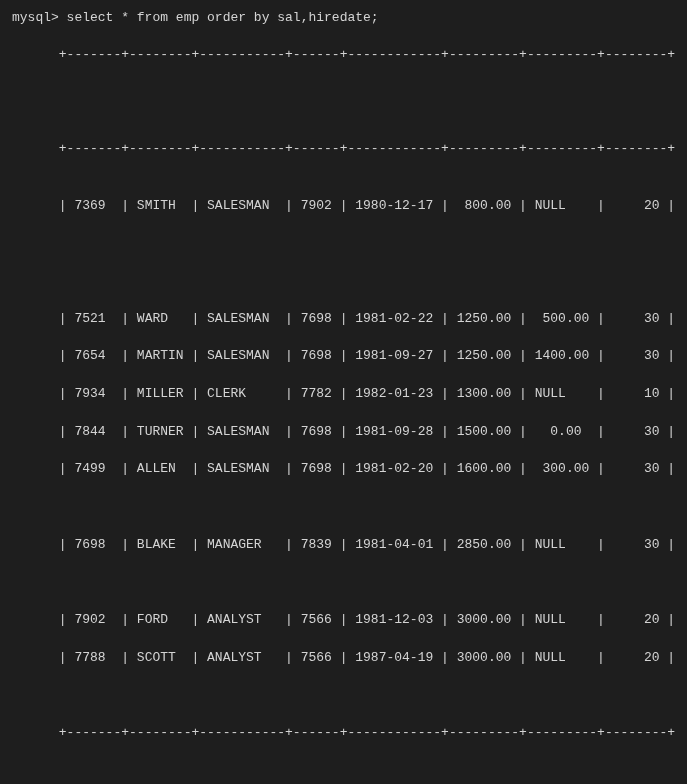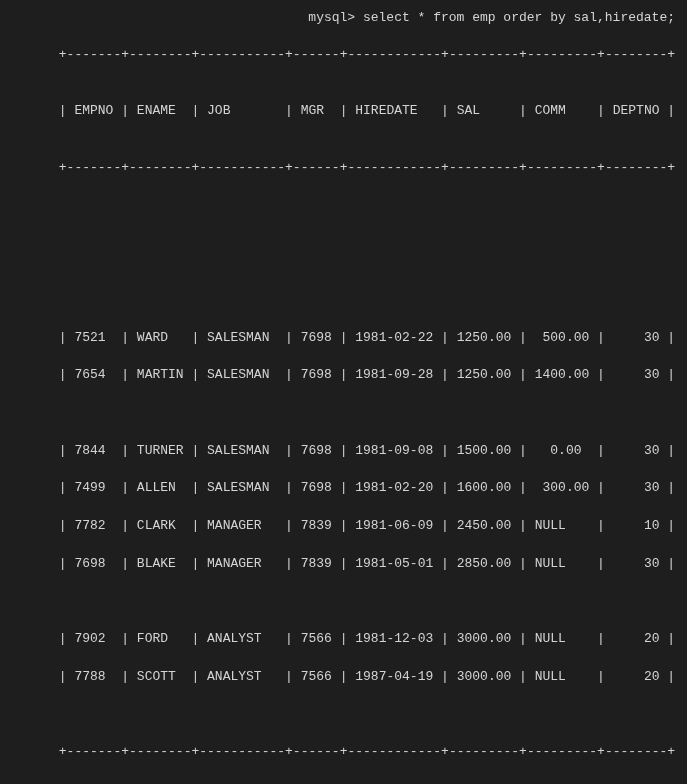--- a/index.html
+++ b/index.html
@@ -8,21 +8,20 @@
       color: #d4d4d4;
       font-family: 'Courier New', Courier, monospace;
       font-size: 13px;
       padding: 10px 12px;
       width: 687px;
       min-height: 784px;
     }
     .terminal {
       background: #1e1e1e;
       color: #d4d4d4;
-      text-align: right;
     }
     .prompt {
       color: #d4d4d4;
       white-space: pre;
       margin-bottom: 2px;
     }
     .table-container {
       white-space: pre;
       font-family: 'Courier New', Courier, monospace;
       font-size: 13px;
@@ -36,34 +35,33 @@
 </head>
 <body>
 
 <div class="terminal">
 
   <div class="section">
     <div class="prompt">mysql&gt; select * from emp order by sal,hiredate;</div>
     <div class="table-container">
       <span>+-------+--------+-----------+------+------------+---------+---------+--------+</span>
       <br>
-      <span>| EMPNO | ENAME  | JOB       | MGR  | HIREDATE   | SAL     | COMM    | DEPTNO |</span>
       <br>
       <span>+-------+--------+-----------+------+------------+---------+---------+--------+</span>
       <br>
-      <br>
+      <span>| 7369  | SMITH  | SALESMAN  | 7902 | 1980-12-17 |  800.00 | NULL    |     20 |</span><br>
       <br>
       <br>
       <span>| 7521  | WARD   | SALESMAN  | 7698 | 1981-02-22 | 1250.00 |  500.00 |     30 |</span><br>
-      <span>| 7654  | MARTIN | SALESMAN  | 7698 | 1981-09-28 | 1250.00 | 1400.00 |     30 |</span><br>
+      <span>| 7654  | MARTIN | SALESMAN  | 7698 | 1981-09-27 | 1250.00 | 1400.00 |     30 |</span><br>
+      <span>| 7934  | MILLER | CLERK     | 7782 | 1982-01-23 | 1300.00 | NULL    |     10 |</span><br>
+      <span>| 7844  | TURNER | SALESMAN  | 7698 | 1981-09-28 | 1500.00 |   0.00  |     30 |</span><br>
+      <span>| 7499  | ALLEN  | SALESMAN  | 7698 | 1981-02-20 | 1600.00 |  300.00 |     30 |</span><br>
       <br>
-      <span>| 7844  | TURNER | SALESMAN  | 7698 | 1981-09-08 | 1500.00 |   0.00  |     30 |</span><br>
-      <span>| 7499  | ALLEN  | SALESMAN  | 7698 | 1981-02-20 | 1600.00 |  300.00 |     30 |</span><br>
-      <span>| 7782  | CLARK  | MANAGER   | 7839 | 1981-06-09 | 2450.00 | NULL    |     10 |</span><br>
-      <span>| 7698  | BLAKE  | MANAGER   | 7839 | 1981-05-01 | 2850.00 | NULL    |     30 |</span><br>
+      <span>| 7698  | BLAKE  | MANAGER   | 7839 | 1981-04-01 | 2850.00 | NULL    |     30 |</span><br>
       <br>
       <span>| 7902  | FORD   | ANALYST   | 7566 | 1981-12-03 | 3000.00 | NULL    |     20 |</span><br>
       <span>| 7788  | SCOTT  | ANALYST   | 7566 | 1987-04-19 | 3000.00 | NULL    |     20 |</span><br>
       <br>
       <span>+-------+--------+-----------+------+------------+---------+---------+--------+</span>
     </div>
 
   </div>
 
 </div>

